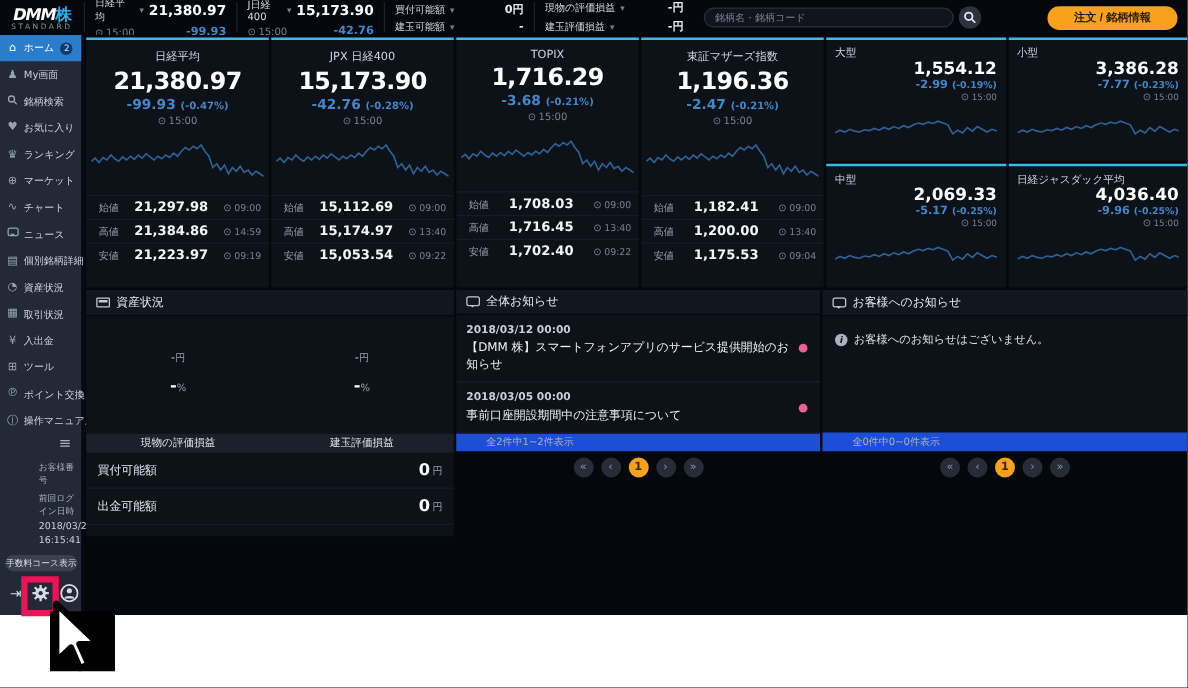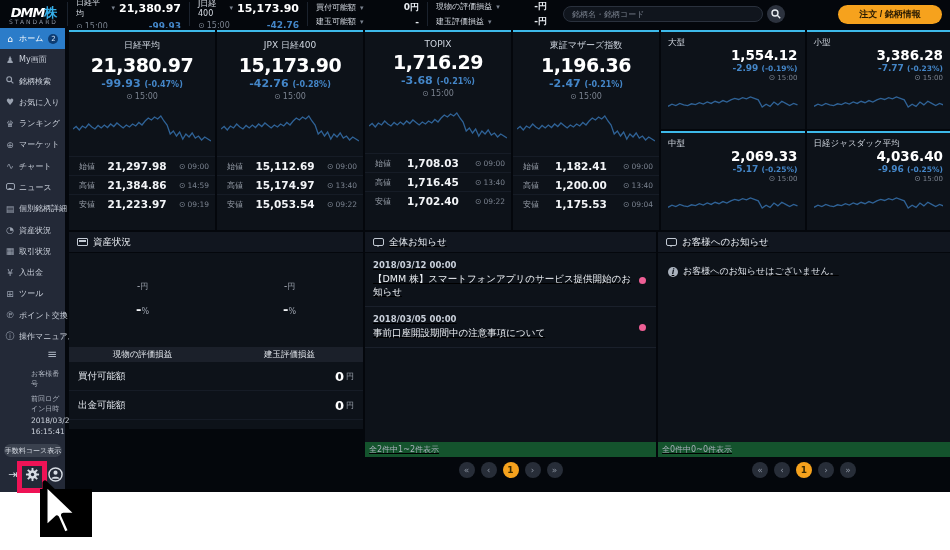--- a/index.html
+++ b/index.html
@@ -85,28 +85,28 @@
   .dpct { margin-top:10px; font-size:13px; font-weight:bold; color:#f2f4f7; }
   .dpct .unit, .dyen .unit { font-size:8px; color:#9aa1ac; font-weight:normal; }
   .acols { display:flex; height:15px; background:#1b202a; margin-top:30px; align-items:center; }
   .acols span { flex:1; text-align:center; font-size:8.5px; color:#e3e7ed; }
   .arow { display:flex; align-items:center; height:29px; padding:0 9px; border-bottom:1px solid #161c26; }
   .arow .alab { font-size:9.5px; color:#e3e7ed; }
   .arow .aamt { margin-left:auto; font-size:13px; font-weight:bold; color:#fff; }
   .arow .ayen { font-size:8px; color:#9aa1ac; margin-left:2px; }
 
   .news-col { display:flex; flex-direction:column; }
-  .news-panel { height:225px; display:flex; flex-direction:column;text-decoration:underline; }
+  .news-panel { height:129px; display:flex; flex-direction:column; }
   .nitem { position:relative; padding:7px 24px 7px 8px; border-bottom:1px solid #1a202b; cursor:pointer; }
   .ndate { font-size:8.5px; font-weight:bold; color:#c9d0da; }
   .ntext { font-size:9.5px; color:#eef1f5; margin-top:3px; }
   .ndot { position:absolute; right:10px; top:50%; margin-top:-3px; width:7px; height:7px; border-radius:50%; background:#ee5f95; }
   .nempty { padding:12px 10px; font-size:9px; color:#dfe3e9; display:flex; gap:5px; align-items:center; }
   .info-icon { width:10px; height:10px; border-radius:50%; background:#aab2bd; color:#10151e; font-size:7.5px; font-weight:bold; font-style:italic; display:inline-flex; align-items:center; justify-content:center; flex:none; }
-  .nfooter { margin-top:auto; height:15px; background:#14532d; font-size:8px; color:#aab1bc; display:flex; align-items:center; padding:0 4px; }
+  .nfooter { margin-top:auto; height:15px; background:#1d4ed8; font-size:8px; color:#aab1bc; display:flex; align-items:center; padding:0 24px; }
   .pager { height:26px; display:flex; align-items:center; justify-content:center; gap:6px; }
   .pg { width:16px; height:16px; border-radius:50%; background:#272d38; color:#8b93a0; font-size:9px; display:flex; align-items:center; justify-content:center; cursor:pointer; }
   .pg.active { background:#f6a21d; color:#3a2a00; font-weight:bold; }
 
   
   .redbox { position:absolute; left:17px; top:461px; width:30px; height:32px; border:5px solid #ee1356; z-index:30; pointer-events:none; }
   .cursor-svg { position:absolute; left:36px; top:478px; z-index:40; }
 </style>
 </head>
 <body>

